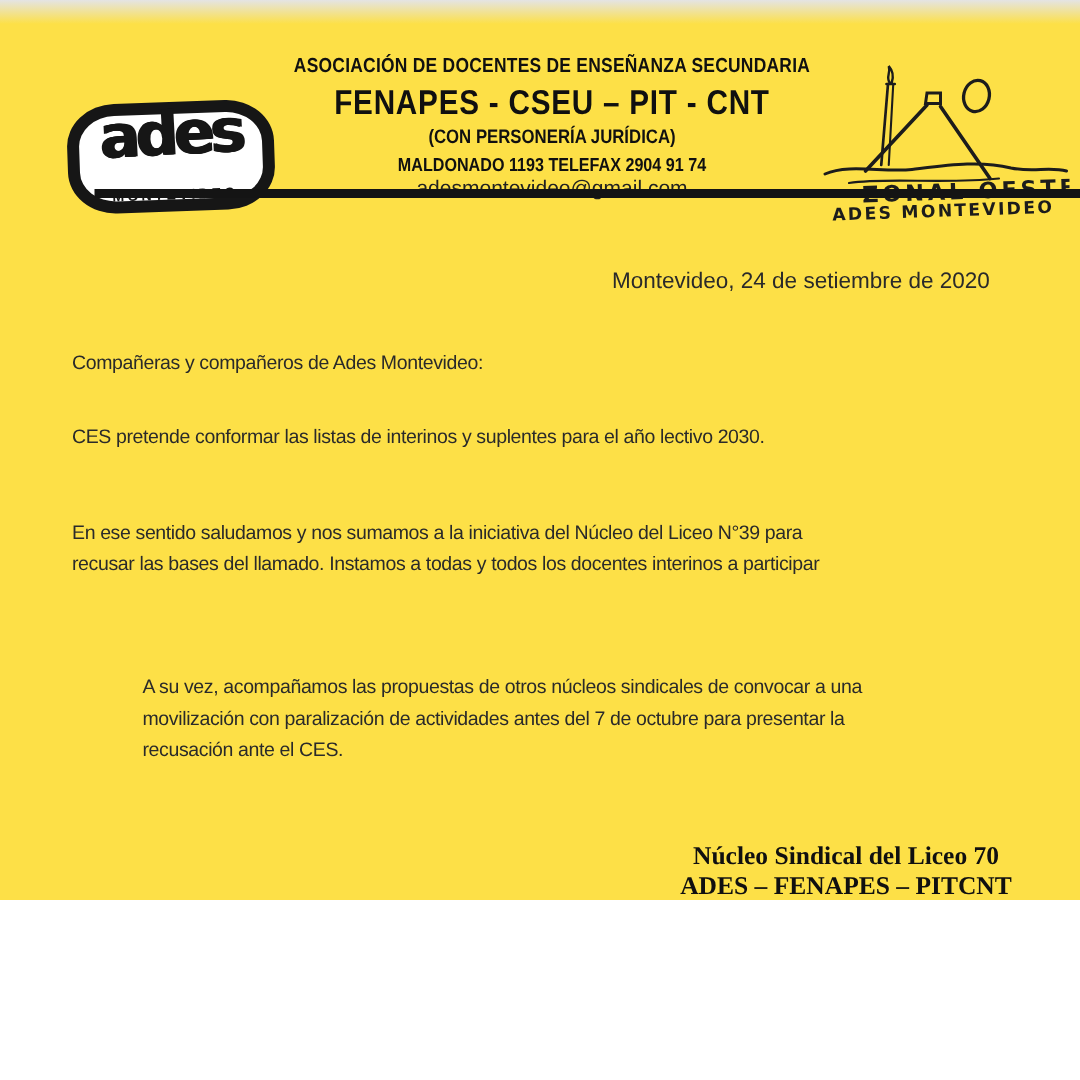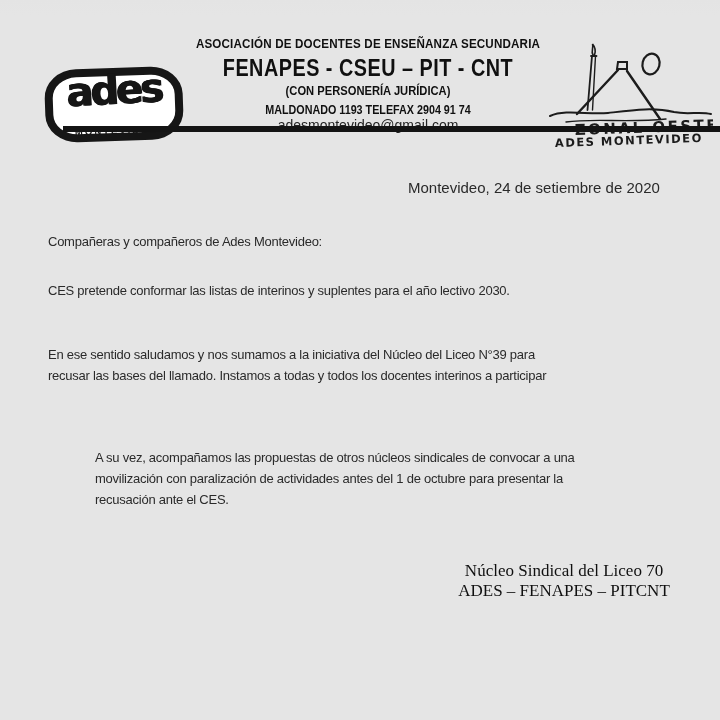--- a/index.html
+++ b/index.html
@@ -1,17 +1,17 @@
 <!DOCTYPE html>
 <html lang="es"><head>
 <meta charset="utf-8">
 <style>
   html,body{margin:0;padding:0;background:#ffffff;}
   .page{
-    position:relative;width:720px;height:720px;background:#e5e5e5;
+    position:relative;width:720px;height:600px;background:#fde047;
     font-family:"Liberation Sans",sans-serif;color:#1f1f1f;overflow:hidden;
   }
   .top-shade{position:absolute;top:0;left:0;right:0;height:16px;
     background:linear-gradient(#e4e4e4,rgba(255,255,255,0));z-index:1;}
 
   
   .hline-text{position:absolute;left:16px;right:0;text-align:center;
     color:#101010;transform:scaleX(0.86);z-index:2;}
   .h-org{top:36px;font-size:13.5px;font-weight:700;letter-spacing:0.2px;}
   .h-fed{top:55px;font-size:23px;font-weight:700;letter-spacing:0.6px;}
@@ -40,21 +40,21 @@
 
   
   .date{position:absolute;left:408px;top:179px;font-size:15px;color:#2a2a2a;}
   .body-text{font-size:13px;letter-spacing:-0.25px;line-height:21px;
     color:#2a2a2a;white-space:nowrap;}
   .salutation{position:absolute;left:48px;top:231px;}
   .para{position:absolute;left:48px;}
   .p1{top:280px;} .p2{top:344px;} .p3{top:447px;margin-left:47px;}
 
   .signature{position:absolute;left:436px;top:561px;width:256px;text-align:center;
-    font-family:"Liberation Serif",serif;font-size:17px;line-height:20px;color:#101010;}
+    font-family:"Liberation Serif",serif;font-size:17px;line-height:20px;color:#101010;font-weight:bold;}
 </style>
 </head>
 <body>
 
 <div class="page">
   <div class="top-shade"></div>
 
   <div class="hline-text h-org">ASOCIACIÓN DE DOCENTES DE ENSEÑANZA SECUNDARIA</div>
   <div class="hline-text h-fed">FENAPES - CSEU – PIT - CNT</div>
   <div class="hline-text h-legal">(CON PERSONERÍA JURÍDICA)</div>
@@ -97,21 +97,21 @@
     <div>CES pretende conformar las listas de interinos y suplentes para el año lectivo 2030.</div>
   </div>
 
   <div class="body-text para p2">
     <div>En ese sentido saludamos y nos sumamos a la iniciativa del Núcleo del Liceo N°39 para</div>
     <div>recusar las bases del llamado. Instamos a todas y todos los docentes interinos a participar</div>
   </div>
 
   <div class="body-text para p3">
     <div>A su vez, acompañamos las propuestas de otros núcleos sindicales de convocar a una</div>
-    <div>movilización con paralización de actividades antes del 1 de octubre para presentar la</div>
+    <div>movilización con paralización de actividades antes del 7 de octubre para presentar la</div>
     <div>recusación ante el CES.</div>
   </div>
 
   <div class="signature">
     <div>Núcleo Sindical del Liceo 70</div>
     <div>ADES – FENAPES – PITCNT</div>
   </div>
 </div>
 
 </body></html>

